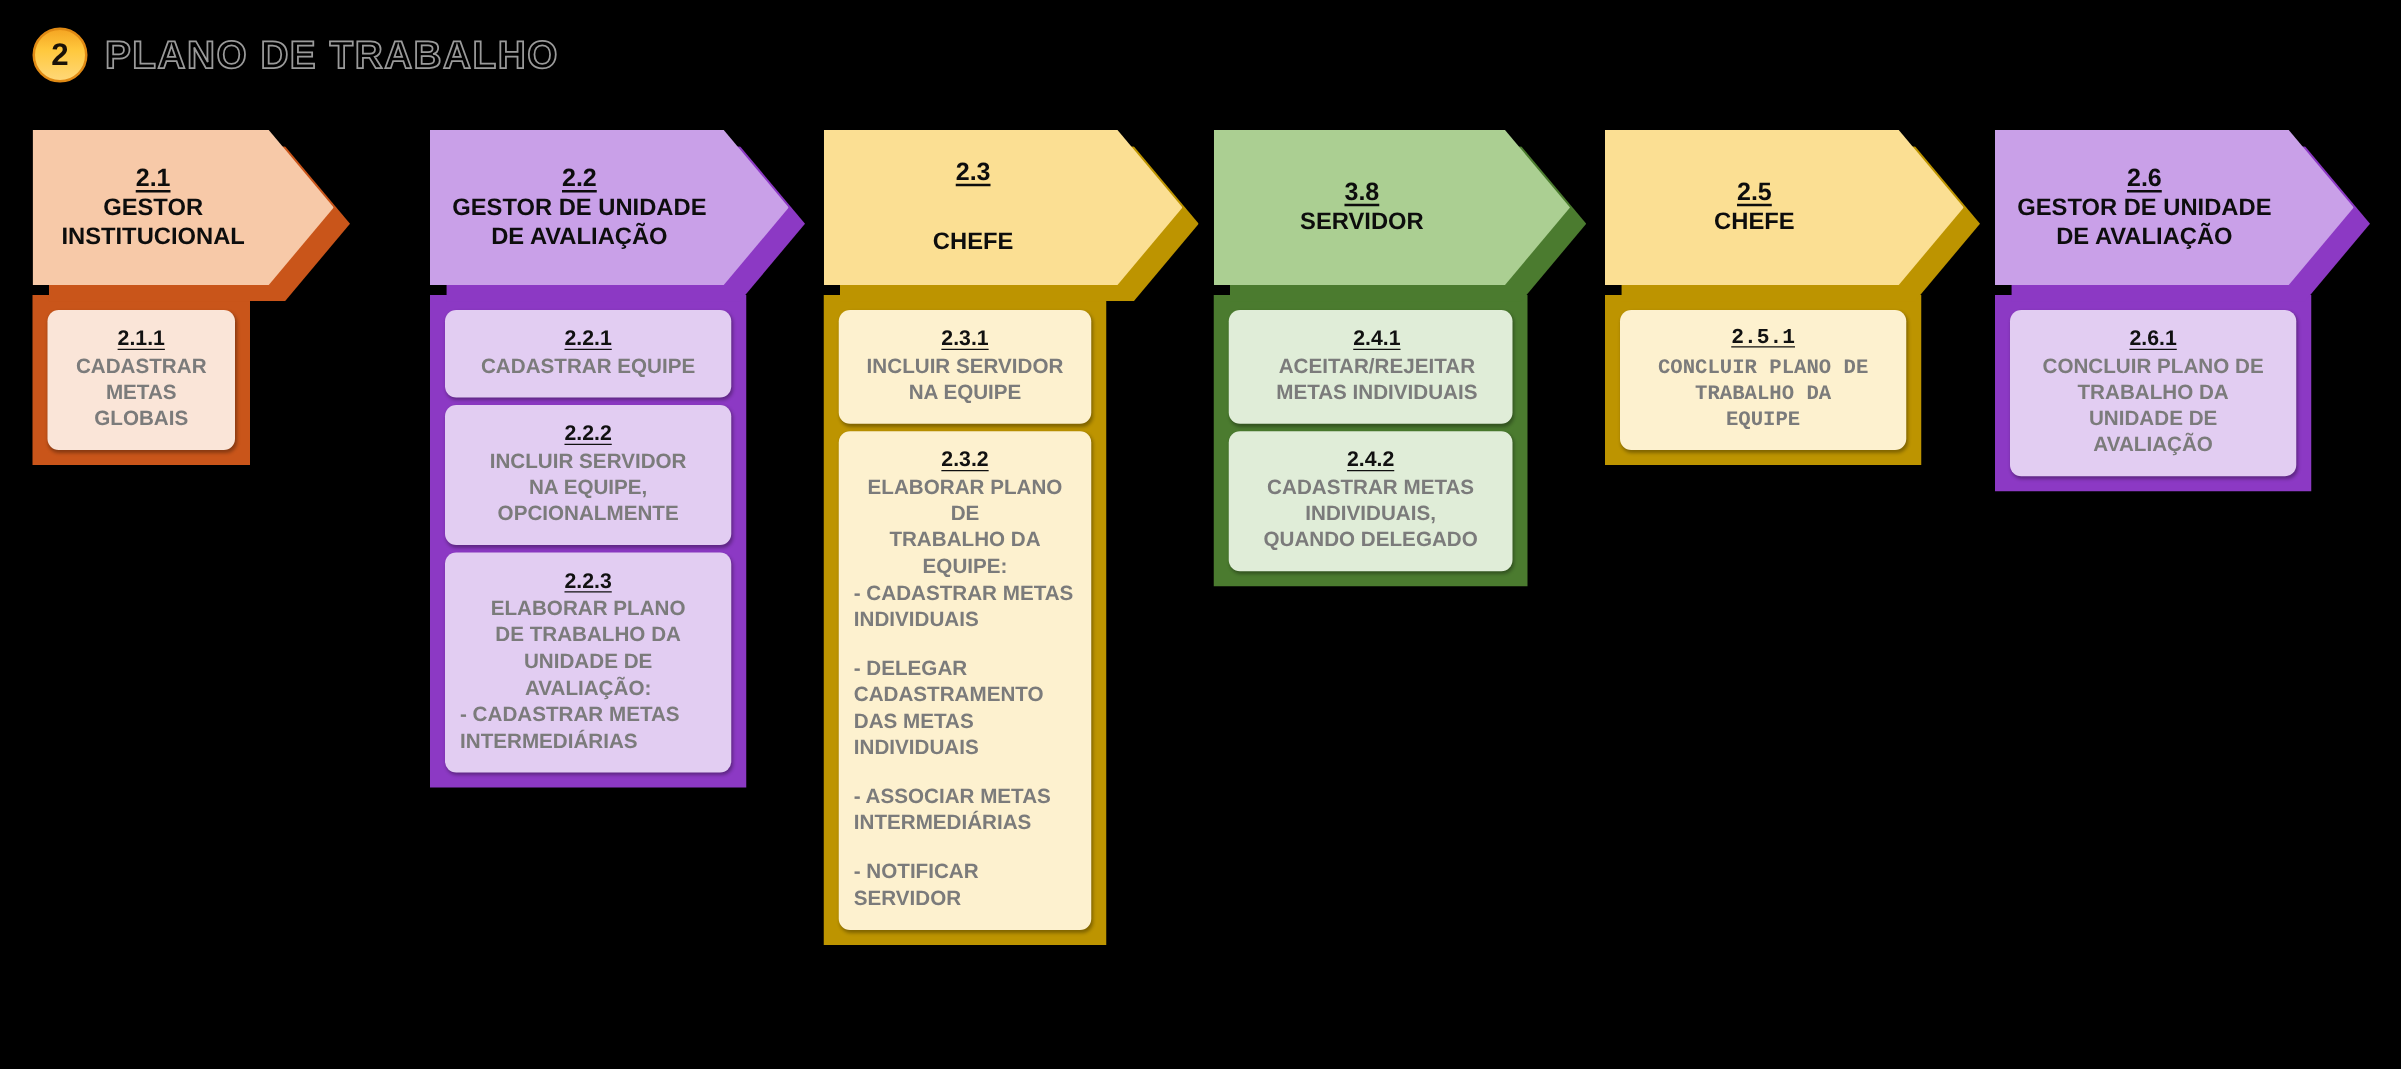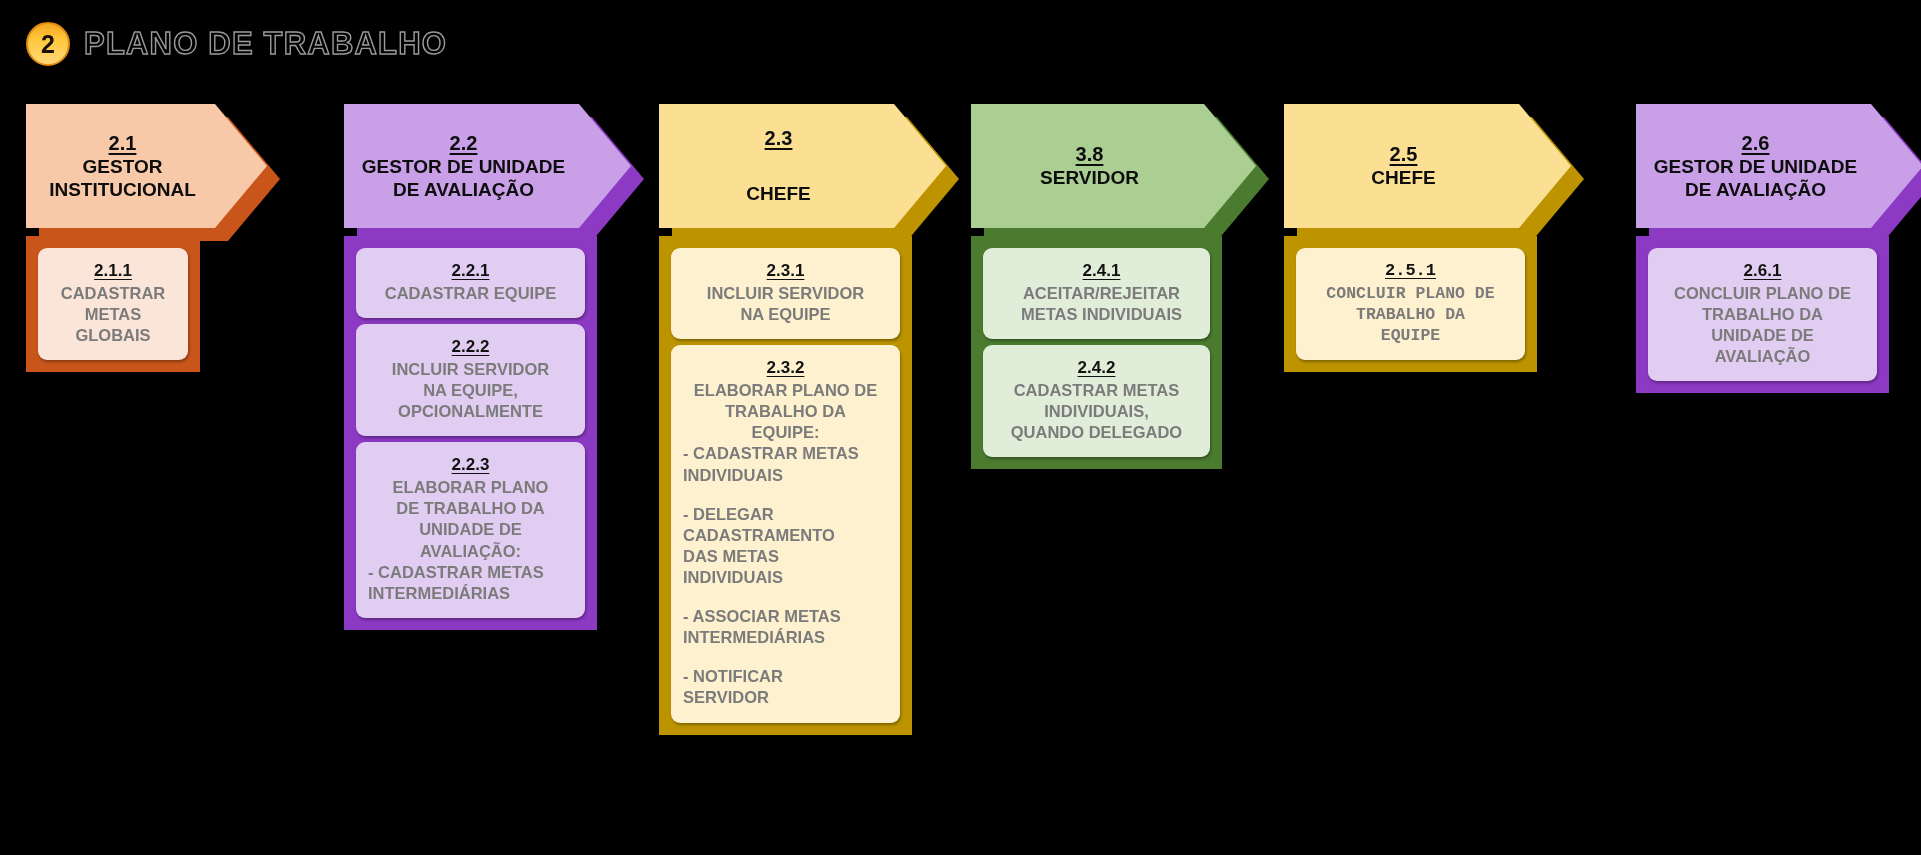--- a/index.html
+++ b/index.html
@@ -201,21 +201,21 @@
       </div>
     </div>
     <div class="col" style="left: 659px; width: 253px;">
       <div class="chev-wrap">
         <div class="chev-shadow" style="width: 287px; background: rgb(189, 148, 0);"></div>
         <div class="chev" style="width: 287px; background: rgb(251, 223, 147); gap: 32px;">
           <div class="chev-num">2.3</div>
           <div class="chev-role">CHEFE</div>
         </div>
       </div>
-      <div class="body-box" style="background: rgb(189, 148, 0); width: 253px;">
+      <div class="body-box" style="background: rgb(189, 148, 0); width: 226px;">
         <div class="card" style="background: rgb(253, 241, 207);">
           <span class="card-num">2.3.1</span>
           <span class="card-title">INCLUIR SERVIDOR
 NA EQUIPE</span>
         </div>
         <div class="card" style="background: rgb(253, 241, 207);">
           <span class="card-num">2.3.2</span>
           <span class="card-title">ELABORAR PLANO DE
 TRABALHO DA
 EQUIPE:</span>
@@ -266,21 +266,21 @@
       </div>
       <div class="body-box" style="background: rgb(189, 148, 0); width: 253px; font-family: Liberation Mono, monospace;">
         <div class="card" style="background: rgb(253, 241, 207);">
           <span class="card-num">2.5.1</span>
           <span class="card-title">CONCLUIR PLANO DE
 TRABALHO DA
 EQUIPE</span>
         </div>
       </div>
     </div>
-    <div class="col" style="left: 1596px; width: 253px; margin-left: 40px;">
+    <div class="col" style="left: 1596px; width: 253px;">
       <div class="chev-wrap">
         <div class="chev-shadow" style="width: 287px; background: rgb(140, 57, 196);"></div>
         <div class="chev" style="width: 287px; background: rgb(201, 160, 232);">
           <div class="chev-num">2.6</div>
           <div class="chev-role">GESTOR DE UNIDADE
 DE AVALIAÇÃO</div>
         </div>
       </div>
       <div class="body-box" style="background: rgb(140, 57, 196); width: 253px;">
         <div class="card" style="background: rgb(226, 205, 242);">

